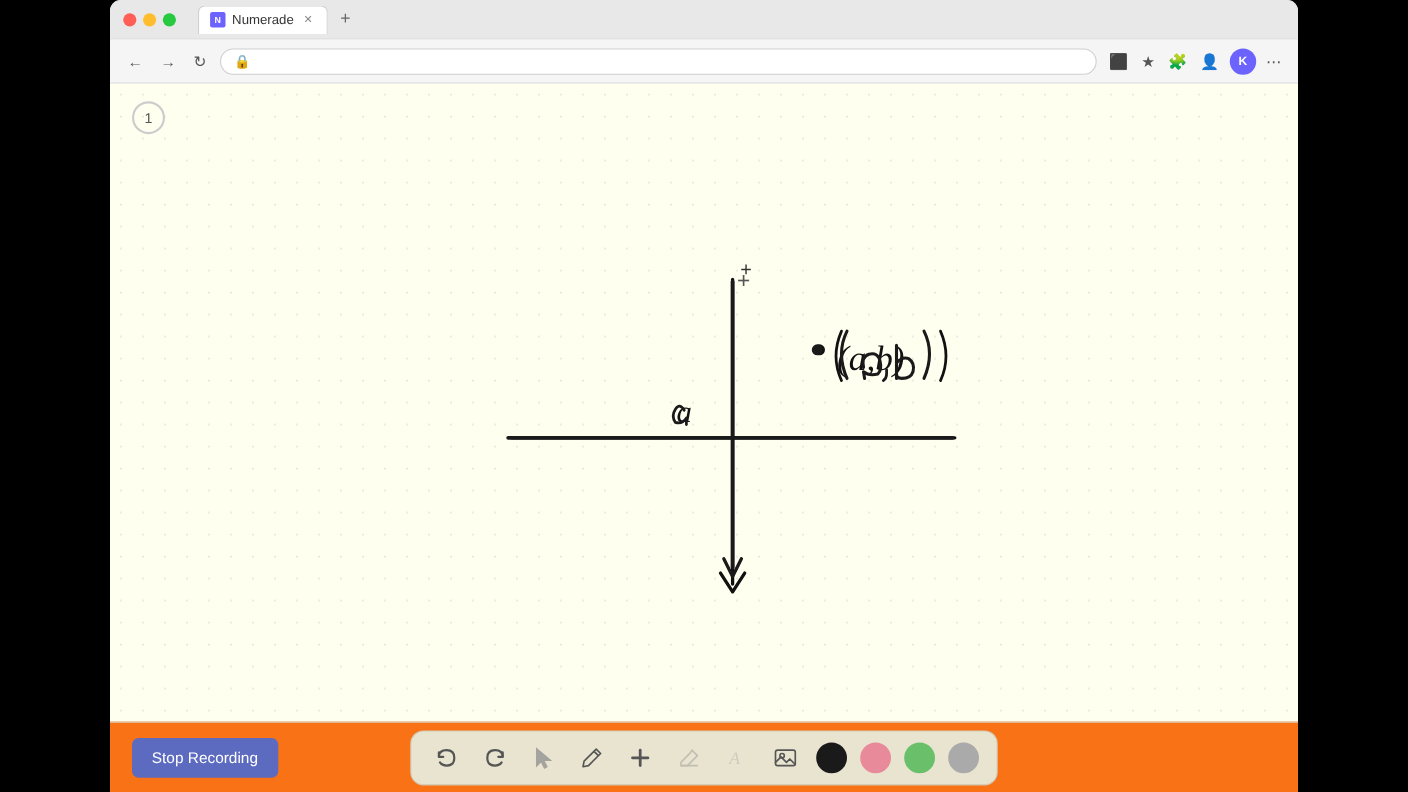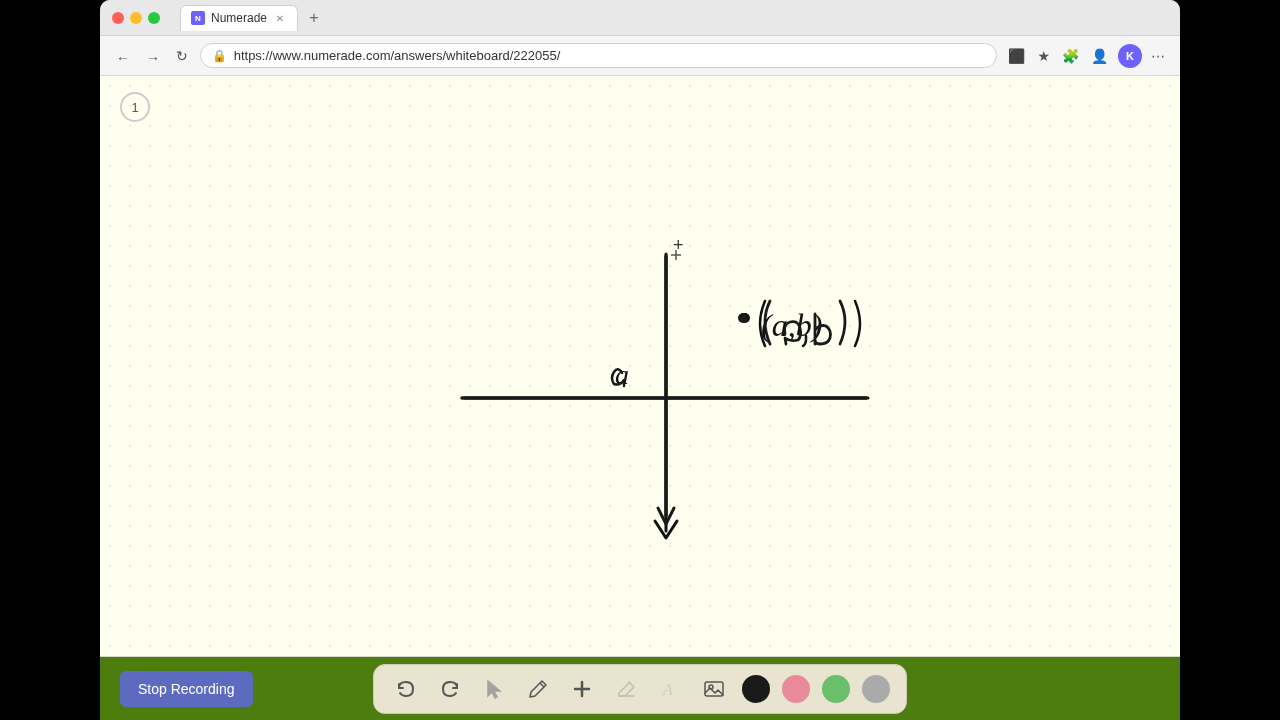--- a/index.html
+++ b/index.html
@@ -233,21 +233,21 @@
       width: 100%;
       height: 100%;
     }
 
     
     .bottom-toolbar {
       display: flex;
       align-items: center;
       justify-content: center;
       padding: 8px 16px;
-      background: #4d7c0f;
+      background: #f97316;
       border-top: 1px solid #d8d8c8;
       height: 64px;
       position: relative;
     }
 
     .stop-recording-btn {
       position: absolute;
       left: 20px;
       background: #5c6bc0;
       color: white;
@@ -322,21 +322,20 @@
       <button class="tab-new">+</button>
     </div>
   </div>
 
   <div class="address-bar">
     <button class="nav-btn">←</button>
     <button class="nav-btn">→</button>
     <button class="nav-btn">↻</button>
     <div class="url-bar">
       <span class="url-bar-icon">🔒</span>
-      <span class="url-text">https://www.numerade.com/answers/whiteboard/222055/</span>
     </div>
     <div class="toolbar-icons">
       <button class="toolbar-icon-btn">⬛</button>
       <button class="toolbar-icon-btn">★</button>
       <button class="toolbar-icon-btn">🧩</button>
       <button class="toolbar-icon-btn">👤</button>
       <div class="user-avatar">K</div>
       <button class="toolbar-icon-btn">⋯</button>
     </div>
   </div>

